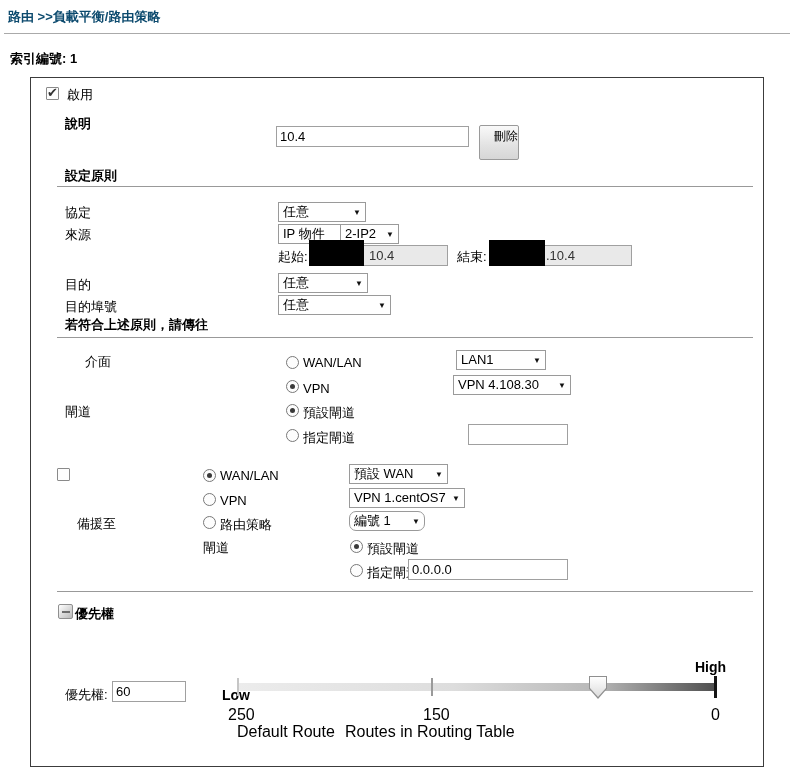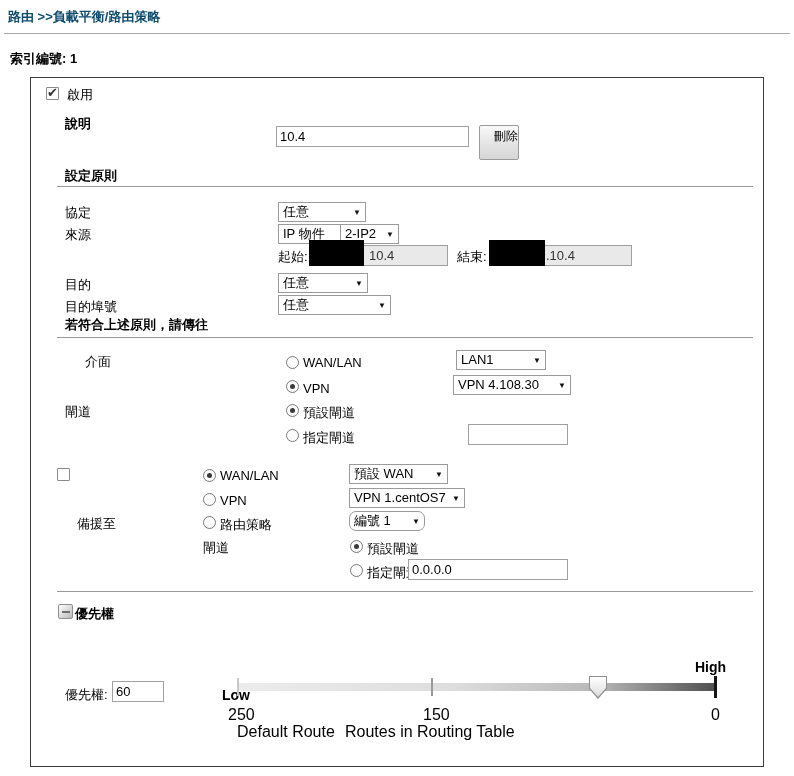--- a/index.html
+++ b/index.html
@@ -145,21 +145,21 @@
 <div class="abs" style="left:367px;top:540px;">預設閘道</div>
 <span class="radio" style="left:350px;top:564px;"></span>
 <div class="abs" style="left:367px;top:564px;">指定閘道</div>
 <div class="inp" style="left:408px;top:559px;width:160px;">0.0.0.0</div>
 
 <div class="hr" style="left:57px;top:591px;width:696px;background:#999;"></div>
 <span class="minusbtn" style="left:58px;top:604px;"></span>
 <div class="abs b" style="left:75px;top:605px;">優先權</div>
 
 <div class="abs" style="left:65px;top:686px;">優先權:</div>
-<div class="inp" style="left:112px;top:681px;width:52px;">60</div>
+<div class="inp" style="left:112px;top:681px;width:74px;">60</div>
 
 <div class="abs b" style="left:222px;top:659px;font-size:14px;margin-top:28px;">Low</div>
 <div class="abs b" style="left:695px;top:659px;font-size:14px;">High</div>
 
 <div class="track"></div>
 <div class="tick" style="left:237px;top:678px;height:18px;background:#c6c6c6;"></div>
 <div class="tick" style="left:431px;top:678px;height:18px;background:#9a9a9a;"></div>
 <div class="tick" style="left:714px;top:676px;height:22px;width:3px;background:#151515;"></div>
 
 <div class="thumb-outer" style="left:589px;top:676px;">

